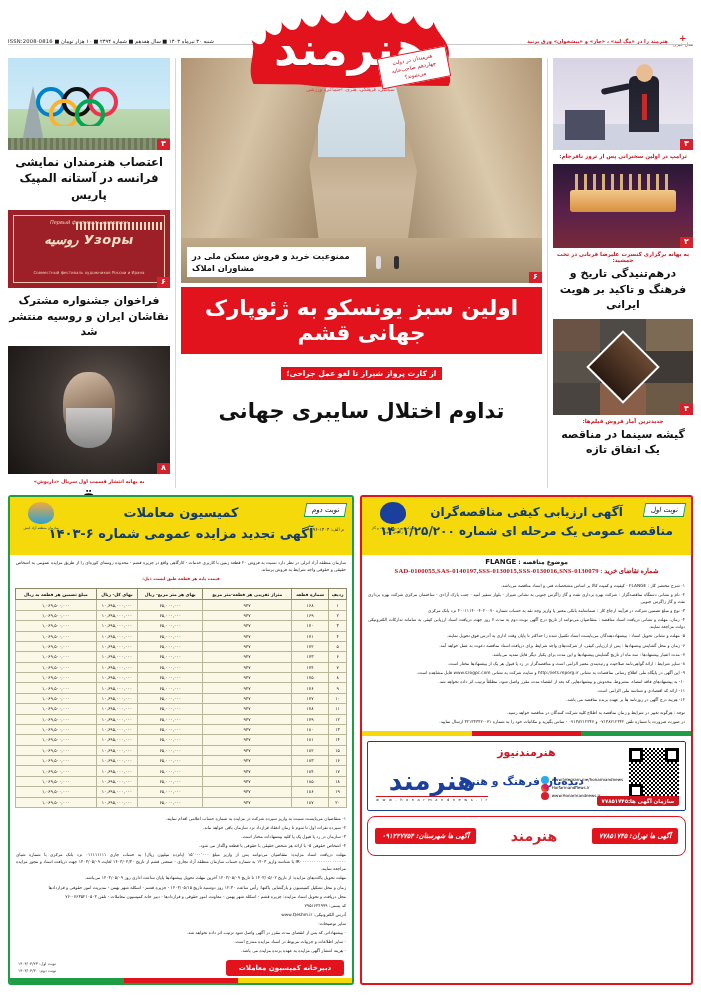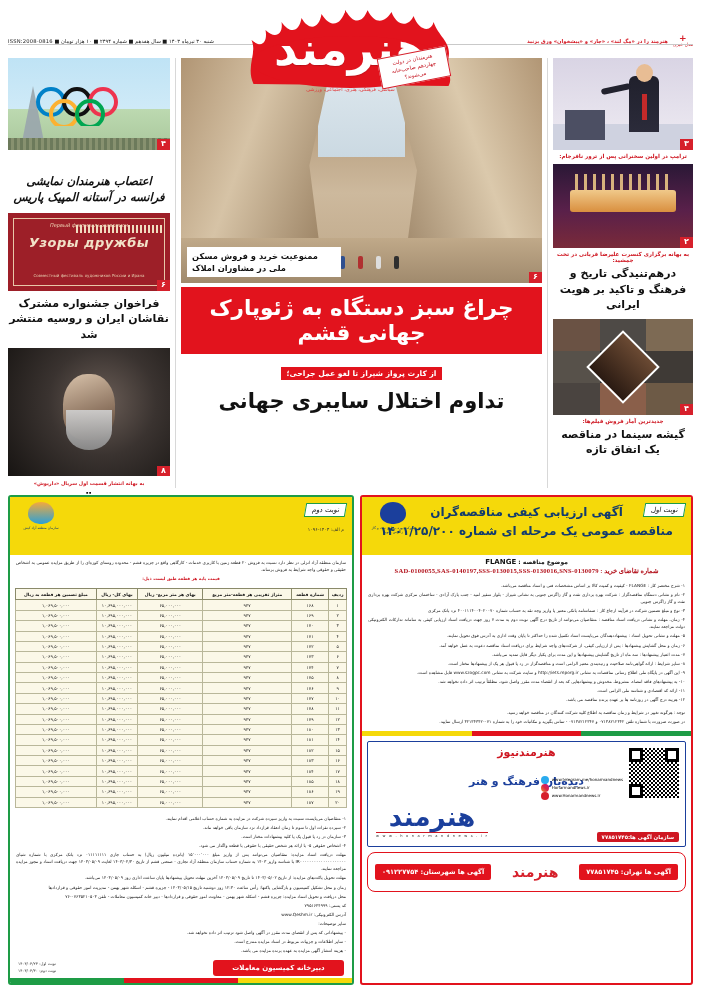--- a/index.html
+++ b/index.html
@@ -79,21 +79,21 @@
   
   .olympic{ height:92px; background:linear-gradient(#bfe3f5 0%, #cfeaf7 55%, #bcd9b0 56%, #a9c79c 100%); }
   .rings{ position:absolute; top:28px; left:50%; transform:translateX(-50%); }
   .eiffel{
     position:absolute; left:14px; bottom:8px; width:0;height:0;
     border-left:11px solid transparent; border-right:11px solid transparent;
     border-bottom:56px solid #9aa6ad; opacity:.92;
   }
   .crowd{ position:absolute; bottom:0; left:0; right:0; height:12px;
     background:repeating-linear-gradient(90deg,#6c7a5b 0 3px,#87916f 3px 6px); }
-  .left-hl1{ font-size:11.5px; margin-top:23px;font-style:italic; }
+  .left-hl1{ font-size:11.5px; margin-top:4px; }
   .poster{ height:78px; margin-top:7px; background:#9d1f28; position:relative; }
   .poster .pbox{ position:absolute; inset:5px; border:1px solid #e8c7a8; }
   .poster .ptitle{ position:absolute; top:22px; left:0; right:0; text-align:center;
     color:#f2e2c8; font-size:13px; font-style:italic; font-weight:bold; letter-spacing:.5px;}
   .poster .psub{ position:absolute; top:9px; left:0; right:0; text-align:center;
     color:#f0d6b5; font-size:5px; font-style:italic;}
   .poster .pfoot{ position:absolute; bottom:13px; left:0;right:0; text-align:center;
     color:#e6cdae; font-size:4px;}
   .poster .dots{ position:absolute; right:8px; top:12px; width:86px; height:8px;
     background:repeating-linear-gradient(90deg,#f0dcc0 0 2px,transparent 2px 4px); }
@@ -120,30 +120,30 @@
   .lead-photo .rockR{ position:absolute; top:-6%; right:-4%; width:46%; height:112%;
     background:linear-gradient(250deg,#a98c6a,#dbc9ac 45%,#90775a);
     clip-path:polygon(100% 0,0 8%,16% 50%,6% 100%,100% 100%); }
   .lead-photo .floor{ position:absolute; bottom:0; left:0; right:0; height:20%;
     background:linear-gradient(#c0a989,#a08a6d); }
   .lead-photo .ppl{ position:absolute; bottom:14px; width:5px; height:13px; border-radius:2px;}
   .capbox{
     position:absolute; bottom:6px; background:#fff; padding:3px 5px;
     font-size:8.3px; font-weight:bold; line-height:1.45; color:#111;
   }
-  .capbox.l{ left:6px; width:154px; text-align:left;}
+  .capbox.l{ left:6px; width:179px; text-align:left;}
   .capbox.r{ right:6px; width:146px; text-align:center;}
   .capbox .ck{ display:block; color:#cf1722; font-size:4.8px; margin-bottom:1px; text-align:center;}
   .redband{ background:#e2131d; margin-top:4px; padding:6px 8px 9px; text-align:center; }
   .redband .rk{ color:#fff; font-size:8.3px; font-weight:bold; }
   .redband .rh{ color:#fff; font-size:21.5px; font-weight:bold; letter-spacing:-.3px; margin-top:2px; }
   .cyber{ margin-top:7px; text-align:center; }
   .cyber .ck{ display:inline-block; background:#e2131d; color:#fff; font-size:7.6px;
     font-weight:bold; padding:2px 6px; }
-  .cyber .ch{ font-size:21px; font-weight:bold; color:#111; letter-spacing:2px; margin-top:9px;}
+  .cyber .ch{ font-size:21px; font-weight:bold; color:#111; letter-spacing:2px; margin-top:19px;}
 
   
   .trump{ height:92px; position:relative; background:linear-gradient(#d9d4e4,#efecf3); }
   .trump .stage{ position:absolute; bottom:0; left:0; right:0; height:26px; background:#cfd2e0;}
   .trump .podium{ position:absolute; bottom:10px; left:12px; width:40px; height:30px; background:#4c4f63;}
   .trump .body{ position:absolute; bottom:18px; right:34px; width:30px; height:56px;
     background:linear-gradient(#20202c,#2b2b3a); border-radius:6px 6px 0 0;}
   .trump .head{ position:absolute; bottom:68px; right:40px; width:17px; height:18px;
     border-radius:50%; background:#e8bd94;}
   .trump .tie{ position:absolute; bottom:30px; right:46px; width:5px; height:26px; background:#c42a2a;}
@@ -185,52 +185,52 @@
   .ad-body .red{ color:#cf1722; font-weight:bold;}
   .subj{ text-align:center; font-size:6px; font-weight:bold; color:#111; margin:3px 0 1px;}
   .subj .big{ font-size:7px; }
   .nums{ text-align:center; font-size:6.6px; font-weight:bold; color:#b3121c;
          font-family:"Liberation Serif", serif; letter-spacing:.2px; margin-bottom:3px;}
 
   table.tbl{ width:100%; border-collapse:collapse; font-size:4.4px; background:#fbf8e8;}
   table.tbl th{ background:#fbf8e8; border:.6px solid #8a8a6a; padding:2.6px 1px;
     font-weight:bold; color:#111; text-align:center;}
   table.tbl td{ border:.6px solid #b9b79a; padding:2.2px 1px; text-align:center; color:#222;}
-  .pr-btn{ display:block; width:131px; margin:5px auto 4px; background:#e2131d; color:#fff;
+  .pr-btn{ display:block; width:118px; margin:5px auto 4px; background:#e2131d; color:#fff;
     text-align:center; font-size:7px; font-weight:bold; padding:4px 0; border-radius:3px;}
   .rel-btn{ display:inline-block; background:#e2131d; color:#fff; font-size:6.6px;
     font-weight:bold; padding:3px 8px; border-radius:3px;}
 
   .colorbar{ height:5px; display:flex; }
   .colorbar i{ flex:1; }
 
   
   .brandbox{ border:1.5px solid #1b3f9c; border-radius:2px; margin:5px; padding:4px 5px;
-    position:relative; height:106px;}
+    position:relative; height:70px;}
   .qr{ position:absolute; top:6px; right:6px; width:50px; height:50px;
     background:
       repeating-linear-gradient(90deg,#000 0 2px,#fff 2px 4px),
       repeating-linear-gradient(0deg,#000 0 2px,#fff 2px 4px);
     background-blend-mode:difference; }
   .qr .cr{ position:absolute; width:14px;height:14px;border:3px solid #000;background:#fff;}
   .brand-name{ text-align:center; color:#cf1722; font-size:11px; font-weight:bold; letter-spacing:1px;}
   .brand-sub{ text-align:center; color:#1b3f9c; font-size:11px; font-weight:bold; margin-top:16px;}
   .socials{ position:absolute; top:34px; right:62px; font-size:4px; line-height:1.9; direction:ltr; text-align:left;}
   .socials .row{ display:flex; align-items:center; gap:3px;}
   .socials .ic{ width:8px;height:8px;border-radius:50%; display:inline-block;}
   .honar-logo{ position:absolute; bottom:8px; left:8px; text-align:center;}
   .honar-logo .hw{ font-size:26px; font-weight:bold; color:#1b3f9c; letter-spacing:-1px;}
   .honar-logo .hu{ font-size:3.6px; letter-spacing:1.2px; color:#333; border-top:1px solid #cf1722; padding-top:1px;}
   .sazman{ position:absolute; bottom:4px; right:6px; background:#cf1722; color:#fff;
     font-size:5.4px; font-weight:bold; padding:2px 5px; border-radius:2px;}
 
   .contact{ border:1px solid #e2131d; border-radius:8px; margin:4px 5px 5px; height:40px;
     position:relative; display:flex; align-items:center; justify-content:space-between; padding:0 7px;}
   .contact .pill{ background:#e2131d; color:#fff; font-size:6.6px; font-weight:bold;
-    padding:4px 7px; border-radius:2px;}
+    padding:4px 7px; border-radius:2px;font-style:italic;}
   .contact .mid{ color:#d6202b; font-size:14px; font-weight:bold; }
 </style>
 </head>
 <body>
 
 <div class="page">
 
   <div class="topbar">
     <div class="infoline">
       <div class="promo">
@@ -306,21 +306,21 @@
           <div class="floor"></div>
         <div class="ppl" style="left:44%;background:#2f4f8f"></div>
         <div class="ppl" style="left:49%;background:#b03030"></div>
         <div class="ppl" style="left:54%;background:#dddddd"></div>
         <div class="ppl" style="left:59%;background:#2f2f2f"></div>
         <div class="capbox l">ممنوعیت خرید و فروش مسکن ملی در مشاوران املاک</div>
         <span class="badge rt">۶</span>
       </div>
 
       <div class="redband">
-        <div class="rh">چراغ سبز دستگاه به ژئوپارک جهانی قشم</div>
+        <div class="rh">اولین سبز یونسکو به ژئوپارک جهانی قشم</div>
       </div>
 
       <div class="cyber">
         <span class="ck">از کارت پرواز شیراز تا لغو عمل جراحی؛</span>
         <div class="ch">تداوم اختلال سایبری جهانی</div>
       </div>
     </div>
 
     <div class="vrule"></div>
 
@@ -336,21 +336,21 @@
         </svg>
         <div class="crowd"></div>
         <span class="badge rt">۴</span>
       </div>
       <div class="hl left-hl1">اعتصاب هنرمندان نمایشی فرانسه در آستانه المپیک پاریس</div>
 
       <div class="photo poster">
         <div class="pbox"></div>
         <div class="psub">Первый фестиваль живописи</div>
         <div class="dots"></div>
-        <div class="ptitle">Узоры дружбы</div>
+        <div class="ptitle">Узоры روسیه</div>
         <div class="pfoot">Совместный фестиваль художников России и Ирана</div>
         <span class="badge rt">۶</span>
       </div>
       <div class="hl left-hl2">فراخوان جشنواره مشترک نقاشان ایران و روسیه منتشر شد</div>
 
       <div class="photo portrait">
         <div class="face"></div>
           <div class="beard"></div>
         <span class="badge rt">۸</span>
       </div>
@@ -446,20 +446,24 @@
       </div>
     </div>
 
     <div class="ad ad-left">
       <div class="ad-head">
         <span class="nobat">نوبت دوم</span>
         <div class="ad-logo">
           <div class="mark" style="background:linear-gradient(#f3a93c,#2aa0d8)"></div>
           <div class="lt">سازمان منطقه آزاد کیش</div>
         </div>
+        <div class="ad-title">
+          <div>کمیسیون معاملات</div>
+          <div>آگهی تجدید مزایده عمومی شماره ۶-۱۴۰۳</div>
+        </div>
         <div class="ad-date">م الف: ۱۴۰۳-۱۰۹۶</div>
       </div>
 
       <div class="ad-body">
         <p>سازمان منطقه آزاد انزلی در نظر دارد نسبت به فروش ۲۰ قطعه زمین با کاربری خدمات - کارگاهی واقع در جزیره قشم - محدوده روستای کوزه‌ای را از طریق مزایده عمومی به اشخاص حقیقی و حقوقی واجد شرایط به فروش برساند.</p>
         <p class="red" style="text-align:center">قیمت پایه هر قطعه طبق لیست ذیل:</p>
       </div>
 
       <div style="padding:0 5px;">
         <table class="tbl">

